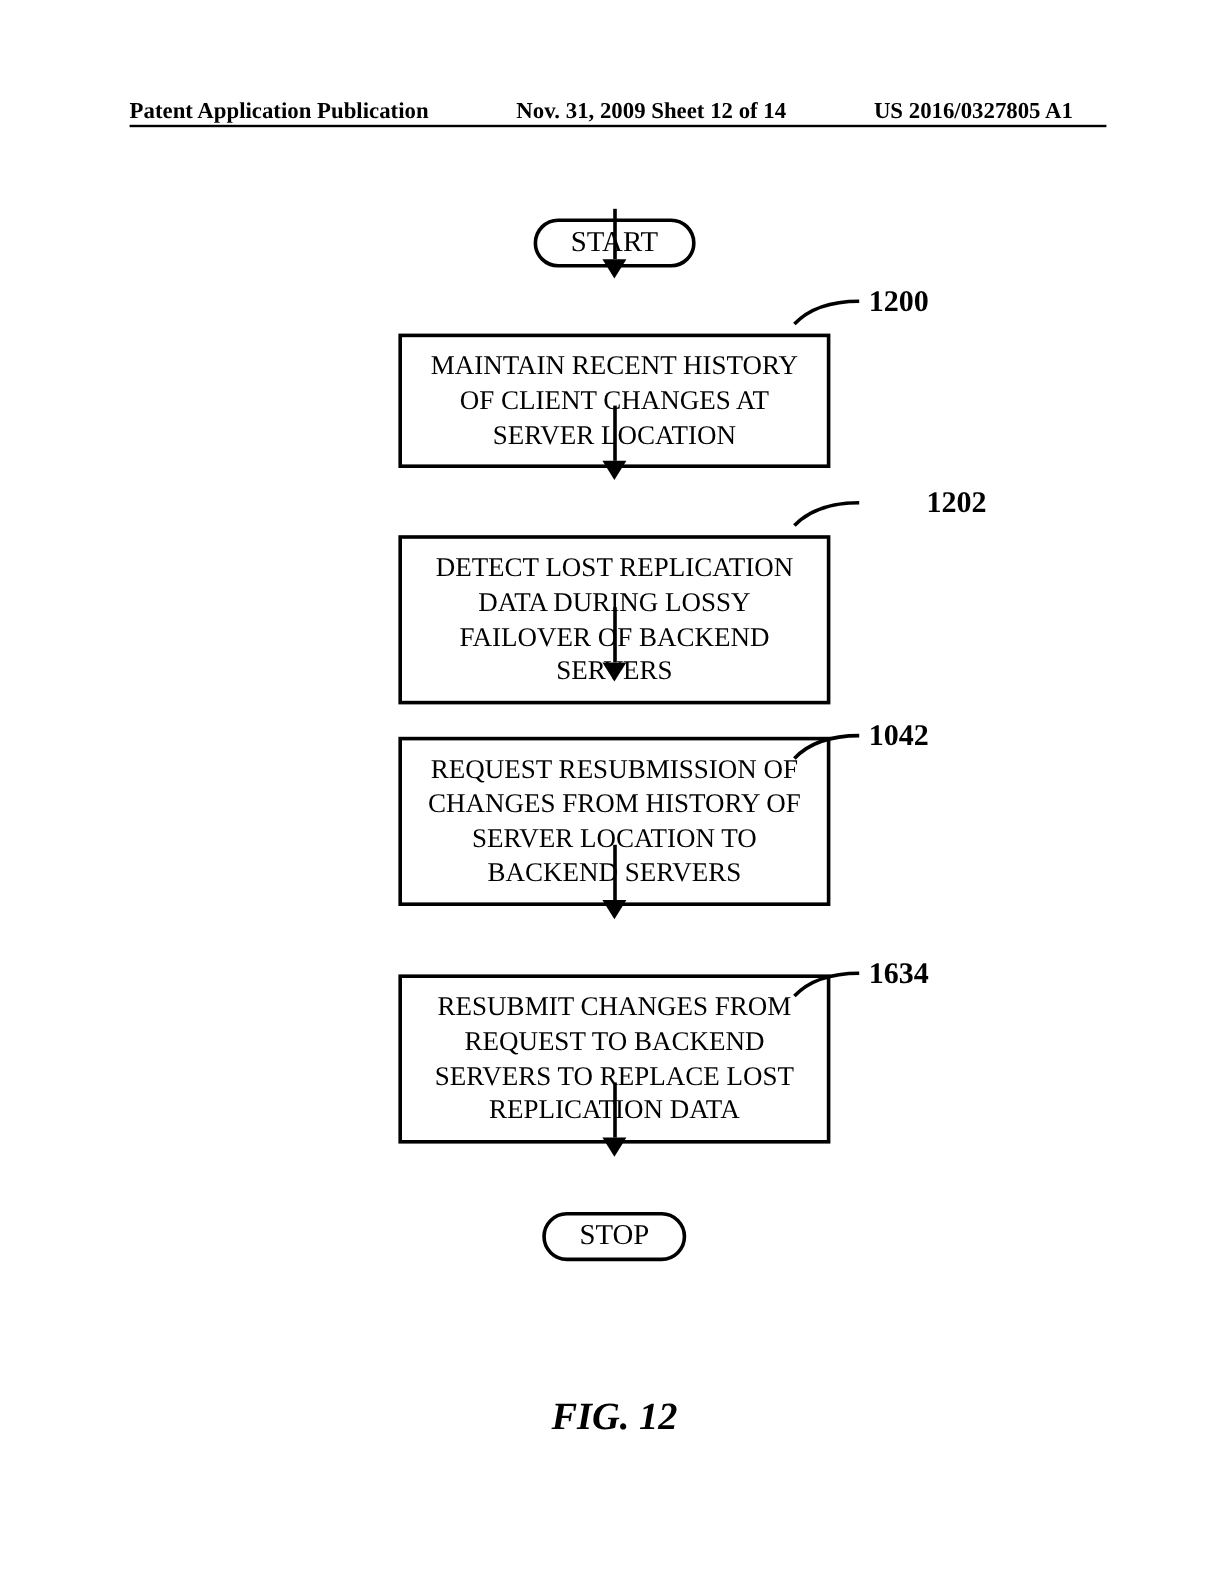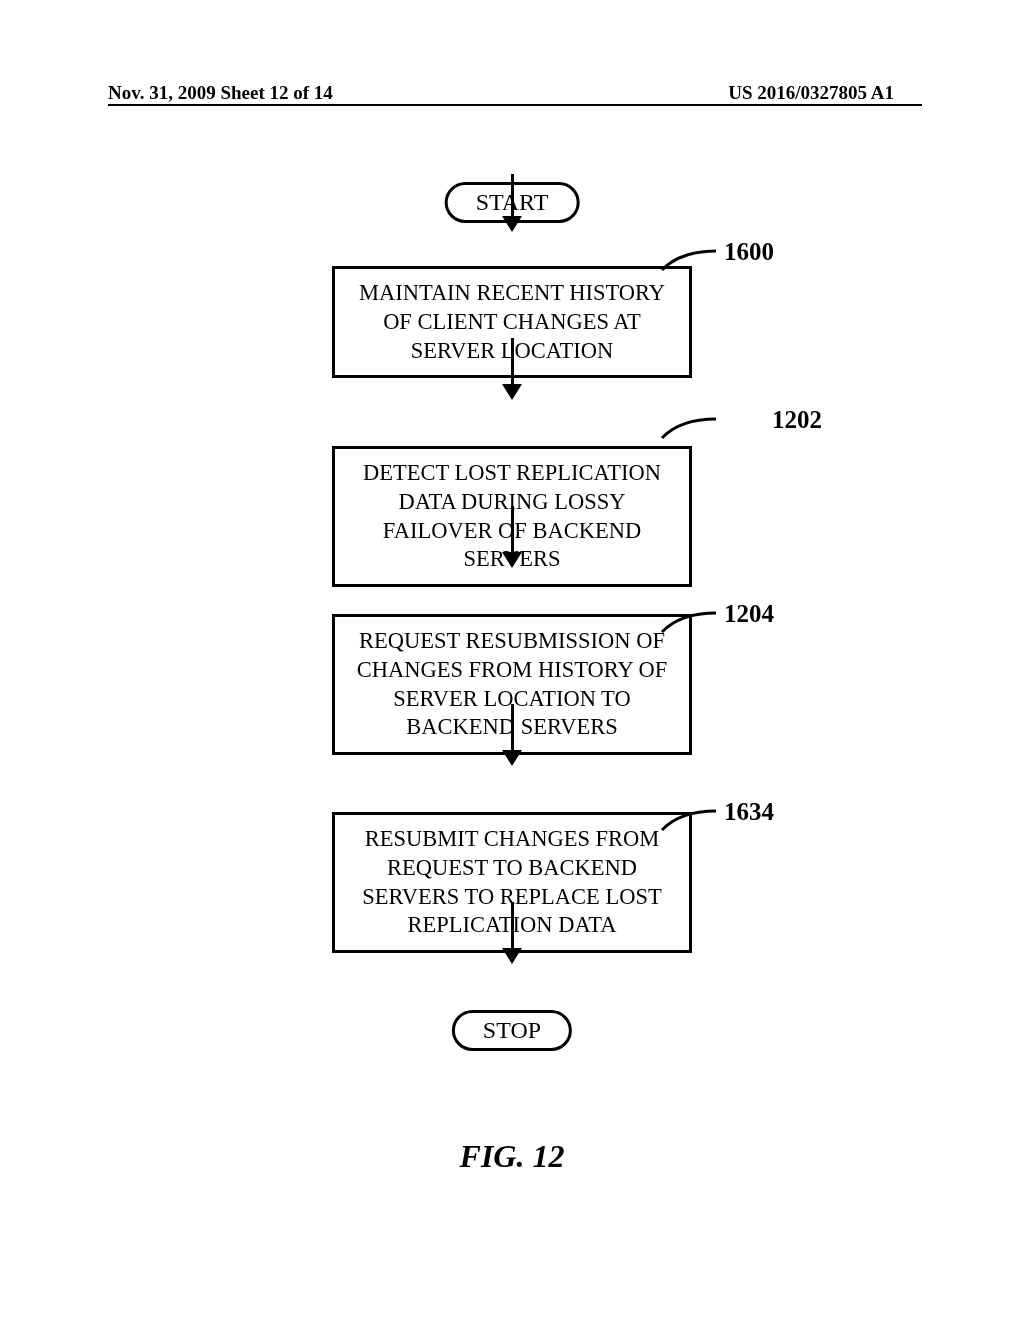--- a/index.html
+++ b/index.html
@@ -88,46 +88,48 @@
     position: absolute;
   }
   .fig-caption {
     position: absolute;
     left: 50%;
     transform: translateX(-50%);
     font-style: italic;
     font-weight: bold;
     font-size: 32px;
     font-family: "Times New Roman", Times, serif;
+    margin-top: 24px;
   }
 </style>
 </head>
 <body>
 
 <div class="header">
+  <span>Patent Application Publication</span>
   <span>Nov. 31, 2009  Sheet 12 of 14</span>
   <span>US 2016/0327805 A1</span>
 </div>
 <div class="header-rule"></div>
 
 <div class="flowchart">
 
   <div class="node terminal" style="top:4px;">START</div>
 
   <div class="arrow" style="top:44px;">
     <div class="arrow-line" style="height:42px;"></div>
     <div class="arrow-head"></div>
   </div>
 
-  <div class="node process" style="top:88px;">MAINTAIN RECENT HISTORY OF CLIENT CHANGES AT SERVER LOCATION</div>
+  <div class="node process" style="top:100px;">MAINTAIN RECENT HISTORY OF CLIENT CHANGES AT SERVER LOCATION</div>
 
   <svg class="ref-curve" style="top:118px; left:660px;" width="60" height="26">
     <path d="M2 22 Q 20 3 56 3" stroke="#000" stroke-width="3" fill="none"></path>
   </svg>
-  <div class="ref-label" style="top:108px; left:724px;">1600</div>
+  <div class="ref-label" style="top:108px; left:724px;">1200</div>
 
   <div class="arrow" style="top:208px;">
     <div class="arrow-line" style="height:46px;"></div>
     <div class="arrow-head"></div>
   </div>
 
   <div class="node process" style="top:268px;">DETECT LOST REPLICATION DATA DURING LOSSY FAILOVER OF BACKEND SERVERS</div>
 
   <svg class="ref-curve" style="top:286px; left:660px;" width="60" height="26">
     <path d="M2 22 Q 20 3 56 3" stroke="#000" stroke-width="3" fill="none"></path>
@@ -137,21 +139,21 @@
   <div class="arrow" style="top:376px;">
     <div class="arrow-line" style="height:46px;"></div>
     <div class="arrow-head"></div>
   </div>
 
   <div class="node process" style="top:436px;">REQUEST RESUBMISSION OF CHANGES FROM HISTORY OF SERVER LOCATION TO BACKEND SERVERS</div>
 
   <svg class="ref-curve" style="top:480px; left:660px;" width="60" height="26">
     <path d="M2 22 Q 20 3 56 3" stroke="#000" stroke-width="3" fill="none"></path>
   </svg>
-  <div class="ref-label" style="top:470px; left:724px;">1204</div>
+  <div class="ref-label" style="top:470px; left:724px;">1042</div>
 
   <div class="arrow" style="top:574px;">
     <div class="arrow-line" style="height:46px;"></div>
     <div class="arrow-head"></div>
   </div>
 
   <div class="node process" style="top:634px;">RESUBMIT CHANGES FROM REQUEST TO BACKEND SERVERS TO REPLACE LOST REPLICATION DATA</div>
 
   <svg class="ref-curve" style="top:678px; left:660px;" width="60" height="26">
     <path d="M2 22 Q 20 3 56 3" stroke="#000" stroke-width="3" fill="none"></path>

